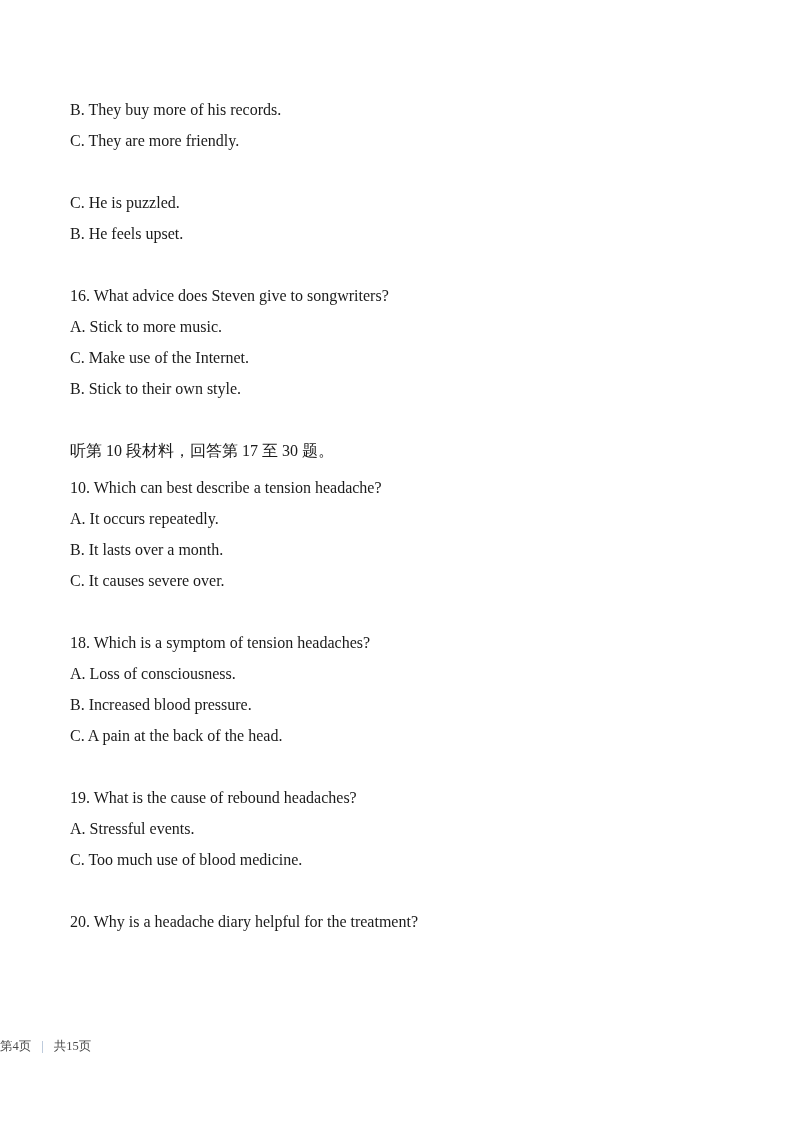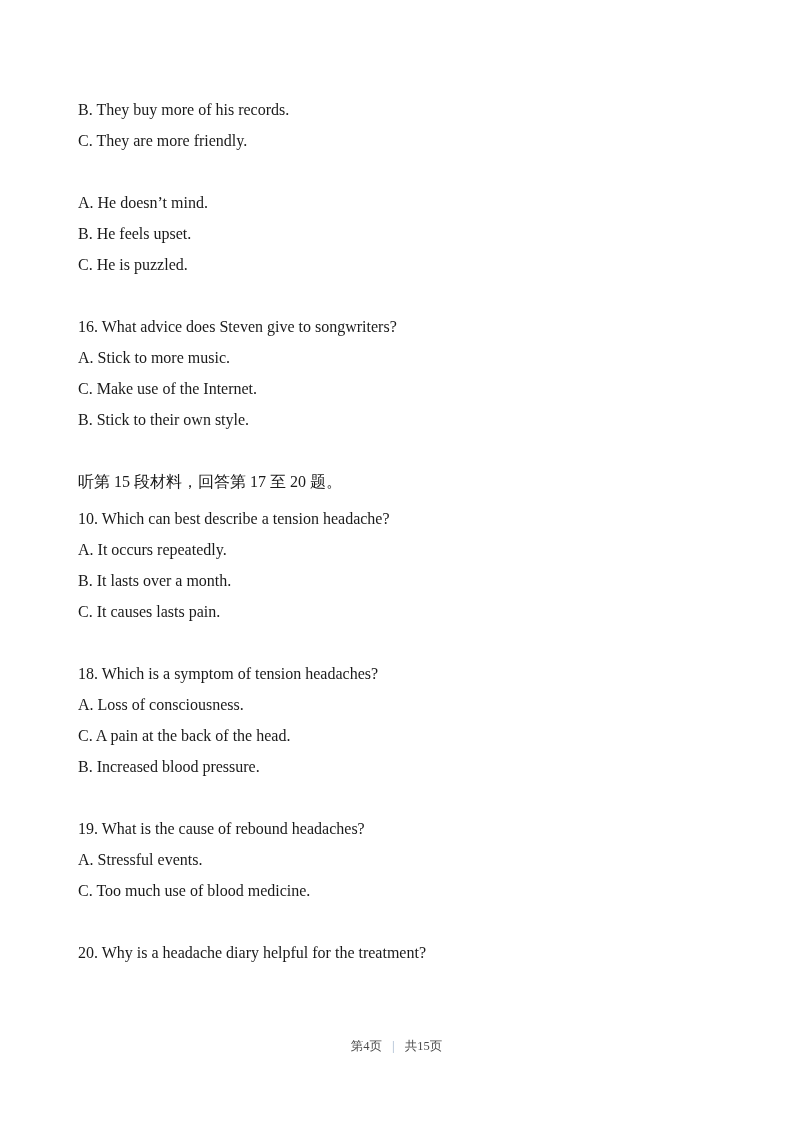--- a/index.html
+++ b/index.html
@@ -17,82 +17,80 @@
     color: #1a1a1a;
     overflow: hidden;
   }
   .content {
     position: absolute;
     left: 70px;
     top: 94px;
     right: 60px;
   }
   .block {
-    margin: 0 0 31px 8px;
+    margin: 0 0 31px 0;
   }
   .line {
     margin: 0;
     font-size: 16px;
     line-height: 31px;
     white-space: pre-wrap;
   }
   .section-instruction {
     margin-bottom: 6px;
   }
   .footer {
     position: absolute;
     left: 0;
     right: 0;
     top: 1038px;
-    text-align: center;
     font-size: 12.5px;
     color: #4a4a4a;
   }
   .footer .sep {
     color: #9bb0c9;
     margin: 0 10px;
   }
 </style>
 </head>
 <body>
 
 <div class="page">
   <div class="content">
 
     <div class="block">
       <p class="line">B. They buy more of his records.</p>
       <p class="line">C. They are more friendly.</p>
     </div>
 
     <div class="block">
-      <p class="line">A. He doesn’t mind.</p>
+      <p class="line">C. He is puzzled.</p>
       <p class="line">B. He feels upset.</p>
-      <p class="line">C. He is puzzled.</p>
     </div>
 
     <div class="block">
       <p class="line">16. What advice does Steven give to songwriters?</p>
       <p class="line">A. Stick to more music.</p>
       <p class="line">C. Make use of the Internet.</p>
       <p class="line">B. Stick to their own style.</p>
     </div>
 
     <div class="block">
-      <p class="line section-instruction">听第 15 段材料，回答第 17 至 20 题。</p>
+      <p class="line section-instruction">听第 10 段材料，回答第 17 至 30 题。</p>
       <p class="line">10. Which can best describe a tension headache?</p>
       <p class="line">A. It occurs repeatedly.</p>
       <p class="line">B. It lasts over a month.</p>
-      <p class="line">C. It causes lasts pain.</p>
+      <p class="line">C. It causes severe over.</p>
     </div>
 
     <div class="block">
       <p class="line">18. Which is a symptom of tension headaches?</p>
       <p class="line">A. Loss of consciousness.</p>
+      <p class="line">B. Increased blood pressure.</p>
       <p class="line">C. A pain at the back of the head.</p>
-      <p class="line">B. Increased blood pressure.</p>
     </div>
 
     <div class="block">
       <p class="line">19. What is the cause of rebound headaches?</p>
       <p class="line">A. Stressful events.</p>
       <p class="line">C. Too much use of blood medicine.</p>
     </div>
 
     <div class="block">
       <p class="line">20. Why is a headache diary helpful for the treatment?</p>

